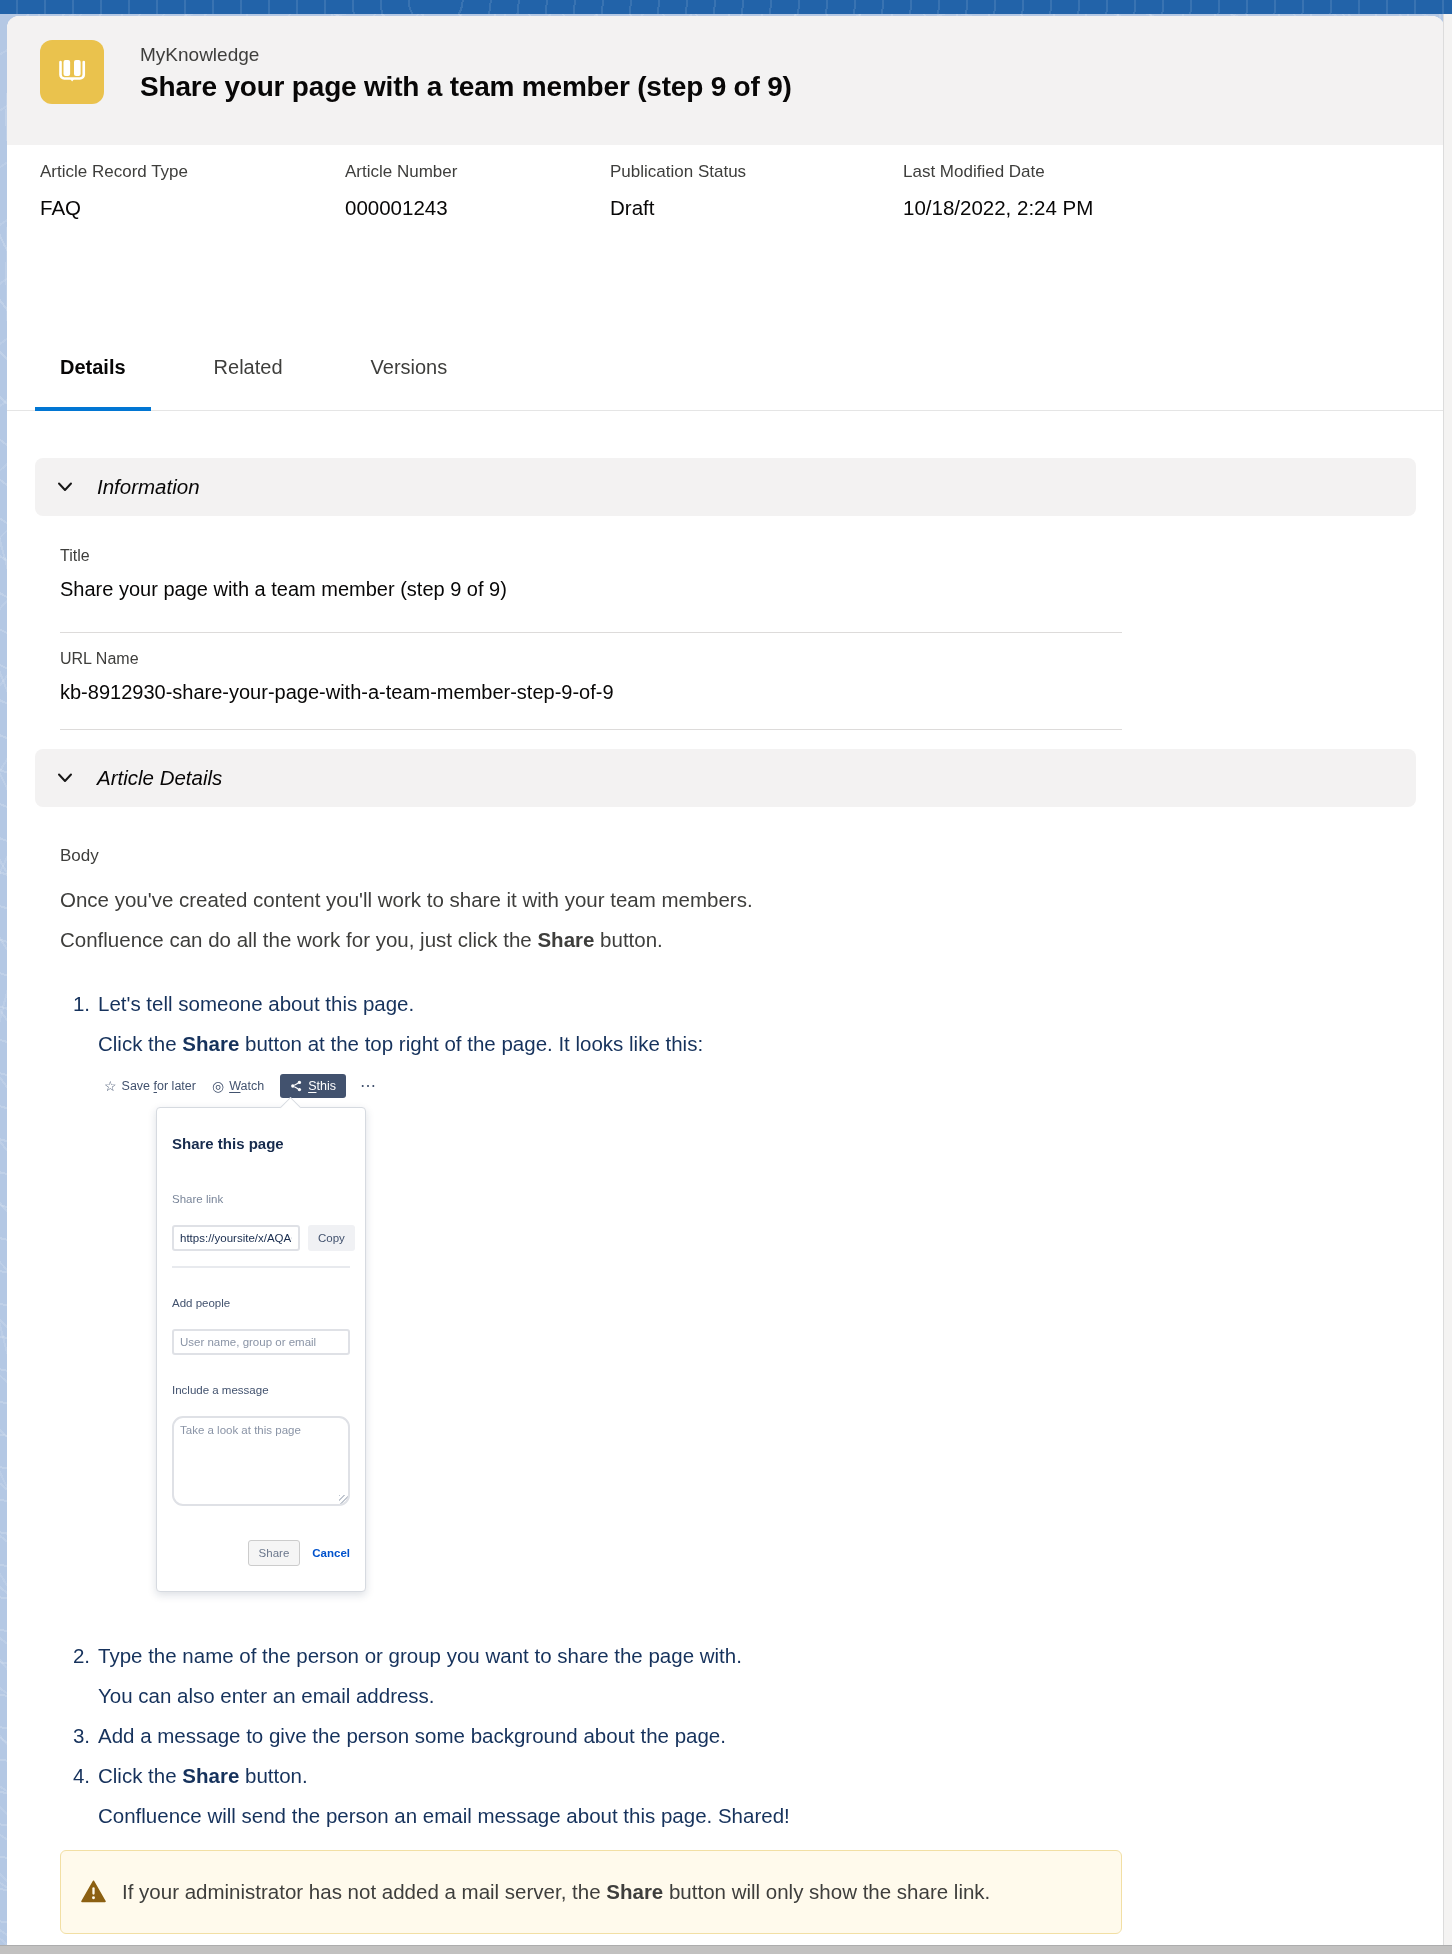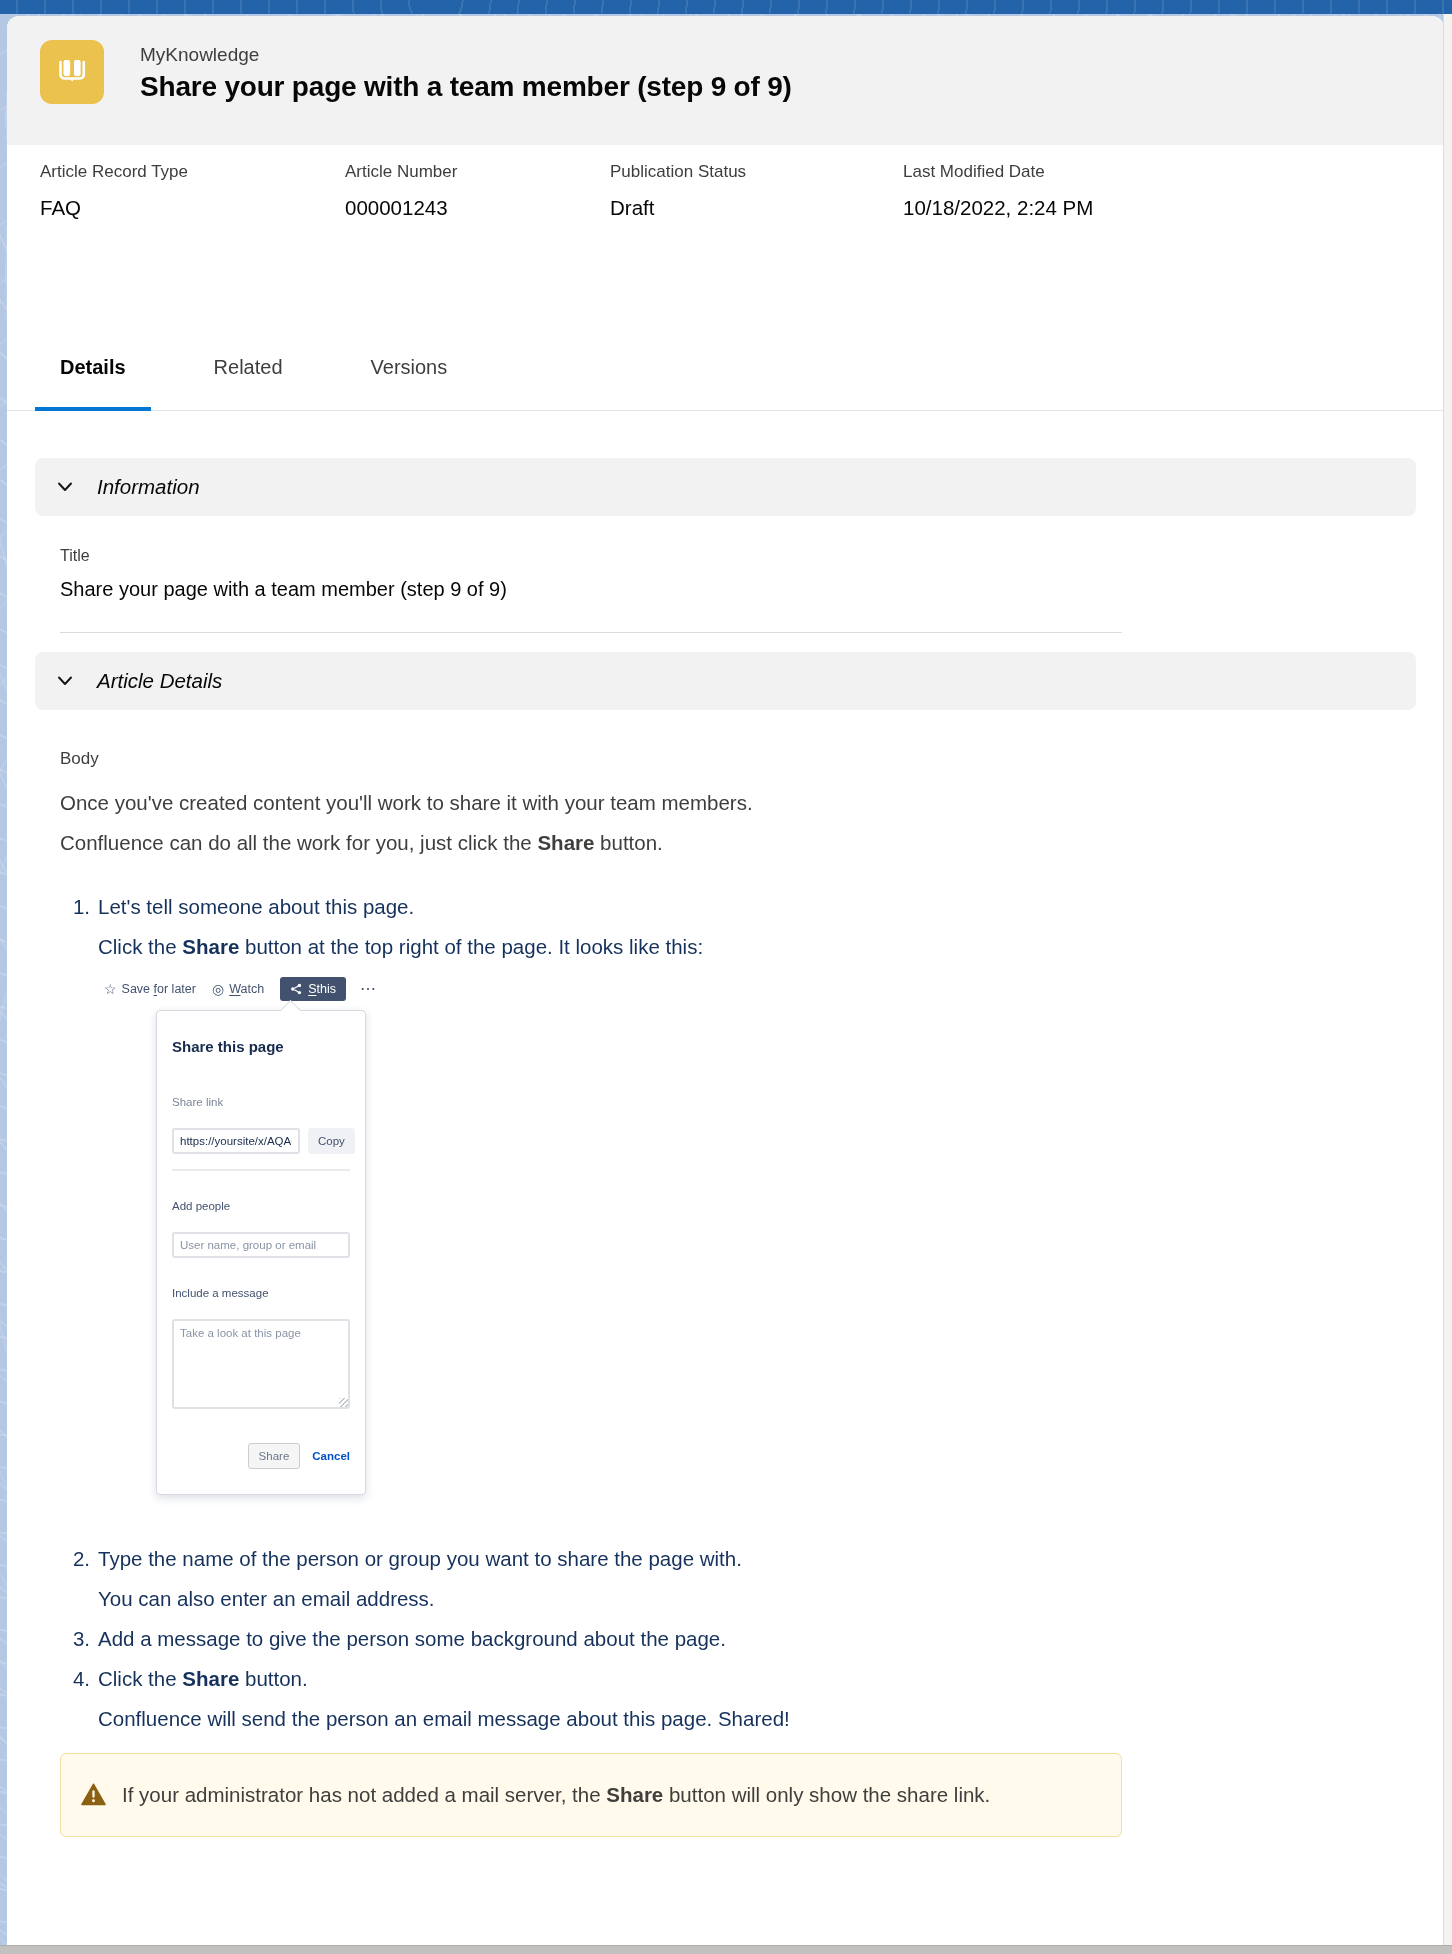--- a/index.html
+++ b/index.html
@@ -79,21 +79,21 @@
   .dlg-label.dk{color:#42526e;}
   .dlg-row{display:flex;align-items:center;margin-top:6px;}
   .dlg-input{box-sizing:border-box;height:26px;border:2px solid #dfe1e6;border-radius:3px;font-size:11.5px;
     color:#172b4d;padding:0 6px;font-family:"Liberation Sans",sans-serif;background:#fff;outline:none;}
   .dlg-input::placeholder{color:#8a94a6;}
   .link-input{width:128px;}
   .dlg-copy{margin-left:8px;height:26px;border:none;background:#f0f1f4;border-radius:3px;font-size:11.5px;
     color:#42526e;padding:0 10px;cursor:pointer;font-family:"Liberation Sans",sans-serif;}
   .dlg-divider{margin:15px 0 0;border-top:2px solid #e8eaee;}
   .full{width:100%;}
-  .dlg-textarea{box-sizing:border-box;width:100%;height:90px;margin-top:6px;border:2px solid #dfe1e6;border-radius:3px;
+  .dlg-textarea{box-sizing:border-box;width:100%;height:90px;margin-top:6px;border:2px solid #dfe1e6;border-radius:11px;
     font-size:11.5px;color:#172b4d;padding:6px;resize:none;font-family:"Liberation Sans",sans-serif;outline:none;
     background-image:repeating-linear-gradient(135deg,#c1c7d0 0 1px,transparent 1px 3.5px);
     background-size:9px 9px;background-position:right bottom;background-repeat:no-repeat;}
   .dlg-textarea::placeholder{color:#8a94a6;}
   .dlg-footer{margin-top:14px;display:flex;justify-content:flex-end;align-items:center;}
   .dlg-share-btn{height:26px;background:#f5f5f5;border:1px solid #ccc;border-radius:3px;color:#6b778c;
     font-size:11.5px;padding:0 10px;cursor:pointer;font-family:"Liberation Sans",sans-serif;}
   .dlg-cancel{margin-left:12px;color:#0052cc;font-size:11.5px;font-weight:bold;text-decoration:none;cursor:pointer;}
 
   
@@ -157,20 +157,24 @@
     <div class="section-bar info">
       <svg class="chev" viewBox="0 0 20 20">
         <polyline points="4,6.5 10,13 16,6.5" fill="none" stroke="#181818" stroke-width="2" stroke-linecap="round" stroke-linejoin="round"></polyline>
       </svg>
       <span class="section-title">Information</span>
     </div>
 
     <div class="field f-title">
       <div class="flabel">Title</div>
       <div class="fvalue">Share your page with a team member (step 9 of 9)</div>
+    </div>
+    <div class="field f-url">
+      <div class="flabel">URL Name</div>
+      <div class="fvalue">kb-8912930-share-your-page-with-a-team-member-step-9-of-9</div>
     </div>
 
     <div class="section-bar ad">
       <svg class="chev" viewBox="0 0 20 20">
         <polyline points="4,6.5 10,13 16,6.5" fill="none" stroke="#181818" stroke-width="2" stroke-linecap="round" stroke-linejoin="round"></polyline>
       </svg>
       <span class="section-title">Article Details</span>
     </div>
 
     <div class="body-area">

